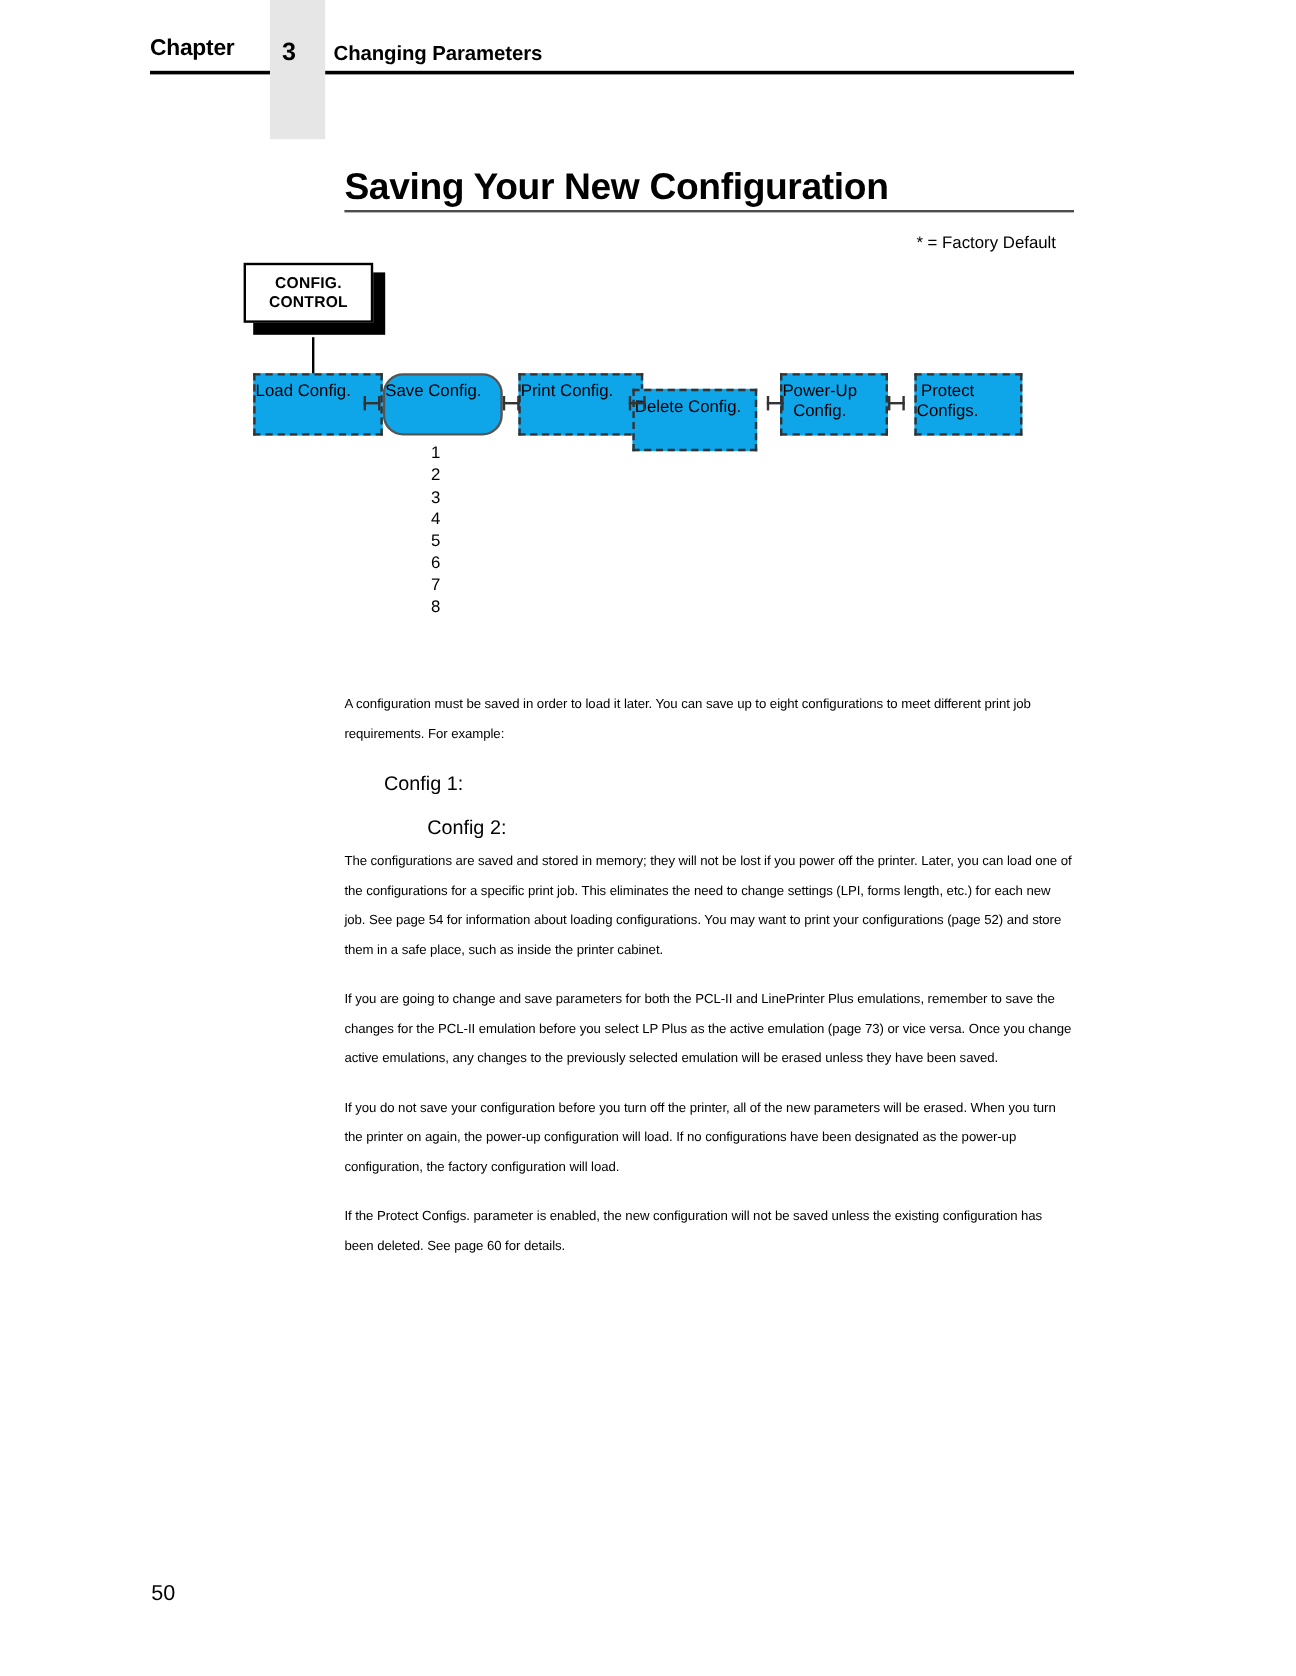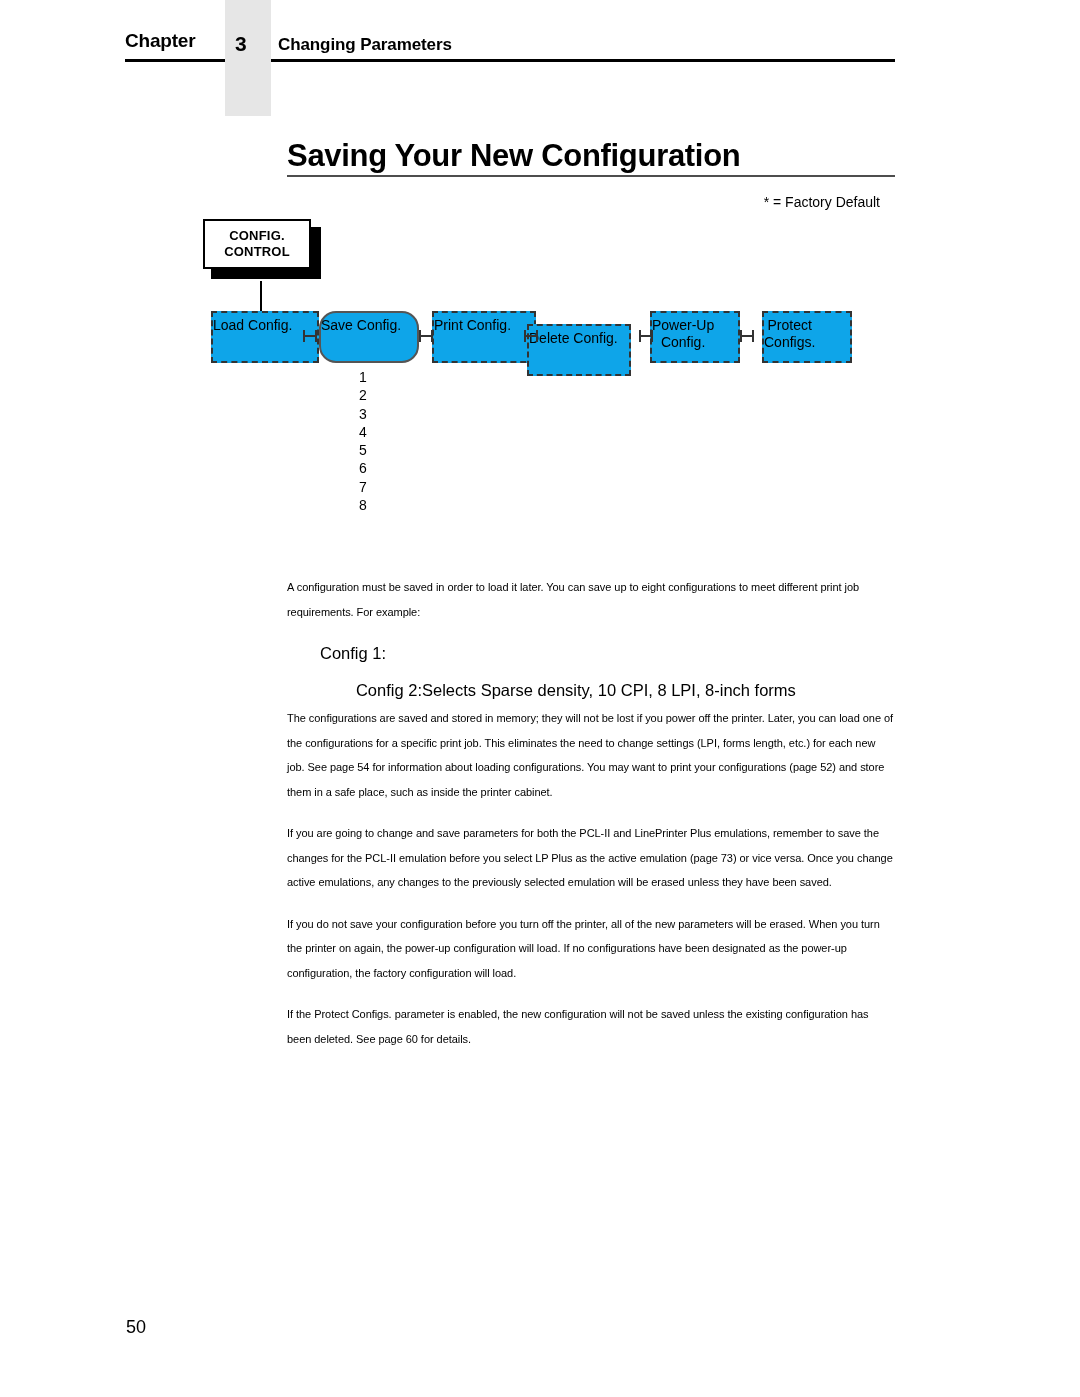--- a/index.html
+++ b/index.html
@@ -303,21 +303,20 @@
 </div>
 
 <div class="body-copy">
   <p>A configuration must be saved in order to load it later. You can save up to eight configurations to meet different print job requirements. For example:</p>
 
   <div class="config-example">
     <span class="label">Config 1:</span>
   </div>
   <div class="config-example" style="margin-bottom:4px;text-align:right;">
     <span class="label">Config 2:</span>
-    <span>Selects Sparse density, 10 CPI, 8 LPI, 8-inch forms</span>
   </div>
 
   <p>The configurations are saved and stored in memory; they will not be lost if you power off the printer. Later, you can load one of the configurations for a specific print job. This eliminates the need to change settings (LPI, forms length, etc.) for each new job. See page 54 for information about loading configurations. You may want to print your configurations (page 52) and store them in a safe place, such as inside the printer cabinet.</p>
   <p>If you are going to change and save parameters for both the PCL-II and LinePrinter Plus emulations, remember to save the changes for the PCL-II emulation before you select LP Plus as the active emulation (page 73) or vice versa. Once you change active emulations, any changes to the previously selected emulation will be erased unless they have been saved.</p>
   <p>If you do not save your configuration before you turn off the printer, all of the new parameters will be erased. When you turn the printer on again, the power-up configuration will load. If no configurations have been designated as the power-up configuration, the factory configuration will load.</p>
   <p>If the Protect Configs. parameter is enabled, the new configuration will not be saved unless the existing configuration has been deleted. See page 60 for details.</p>
 </div>
 
 <div class="page-folio">50</div>
 

